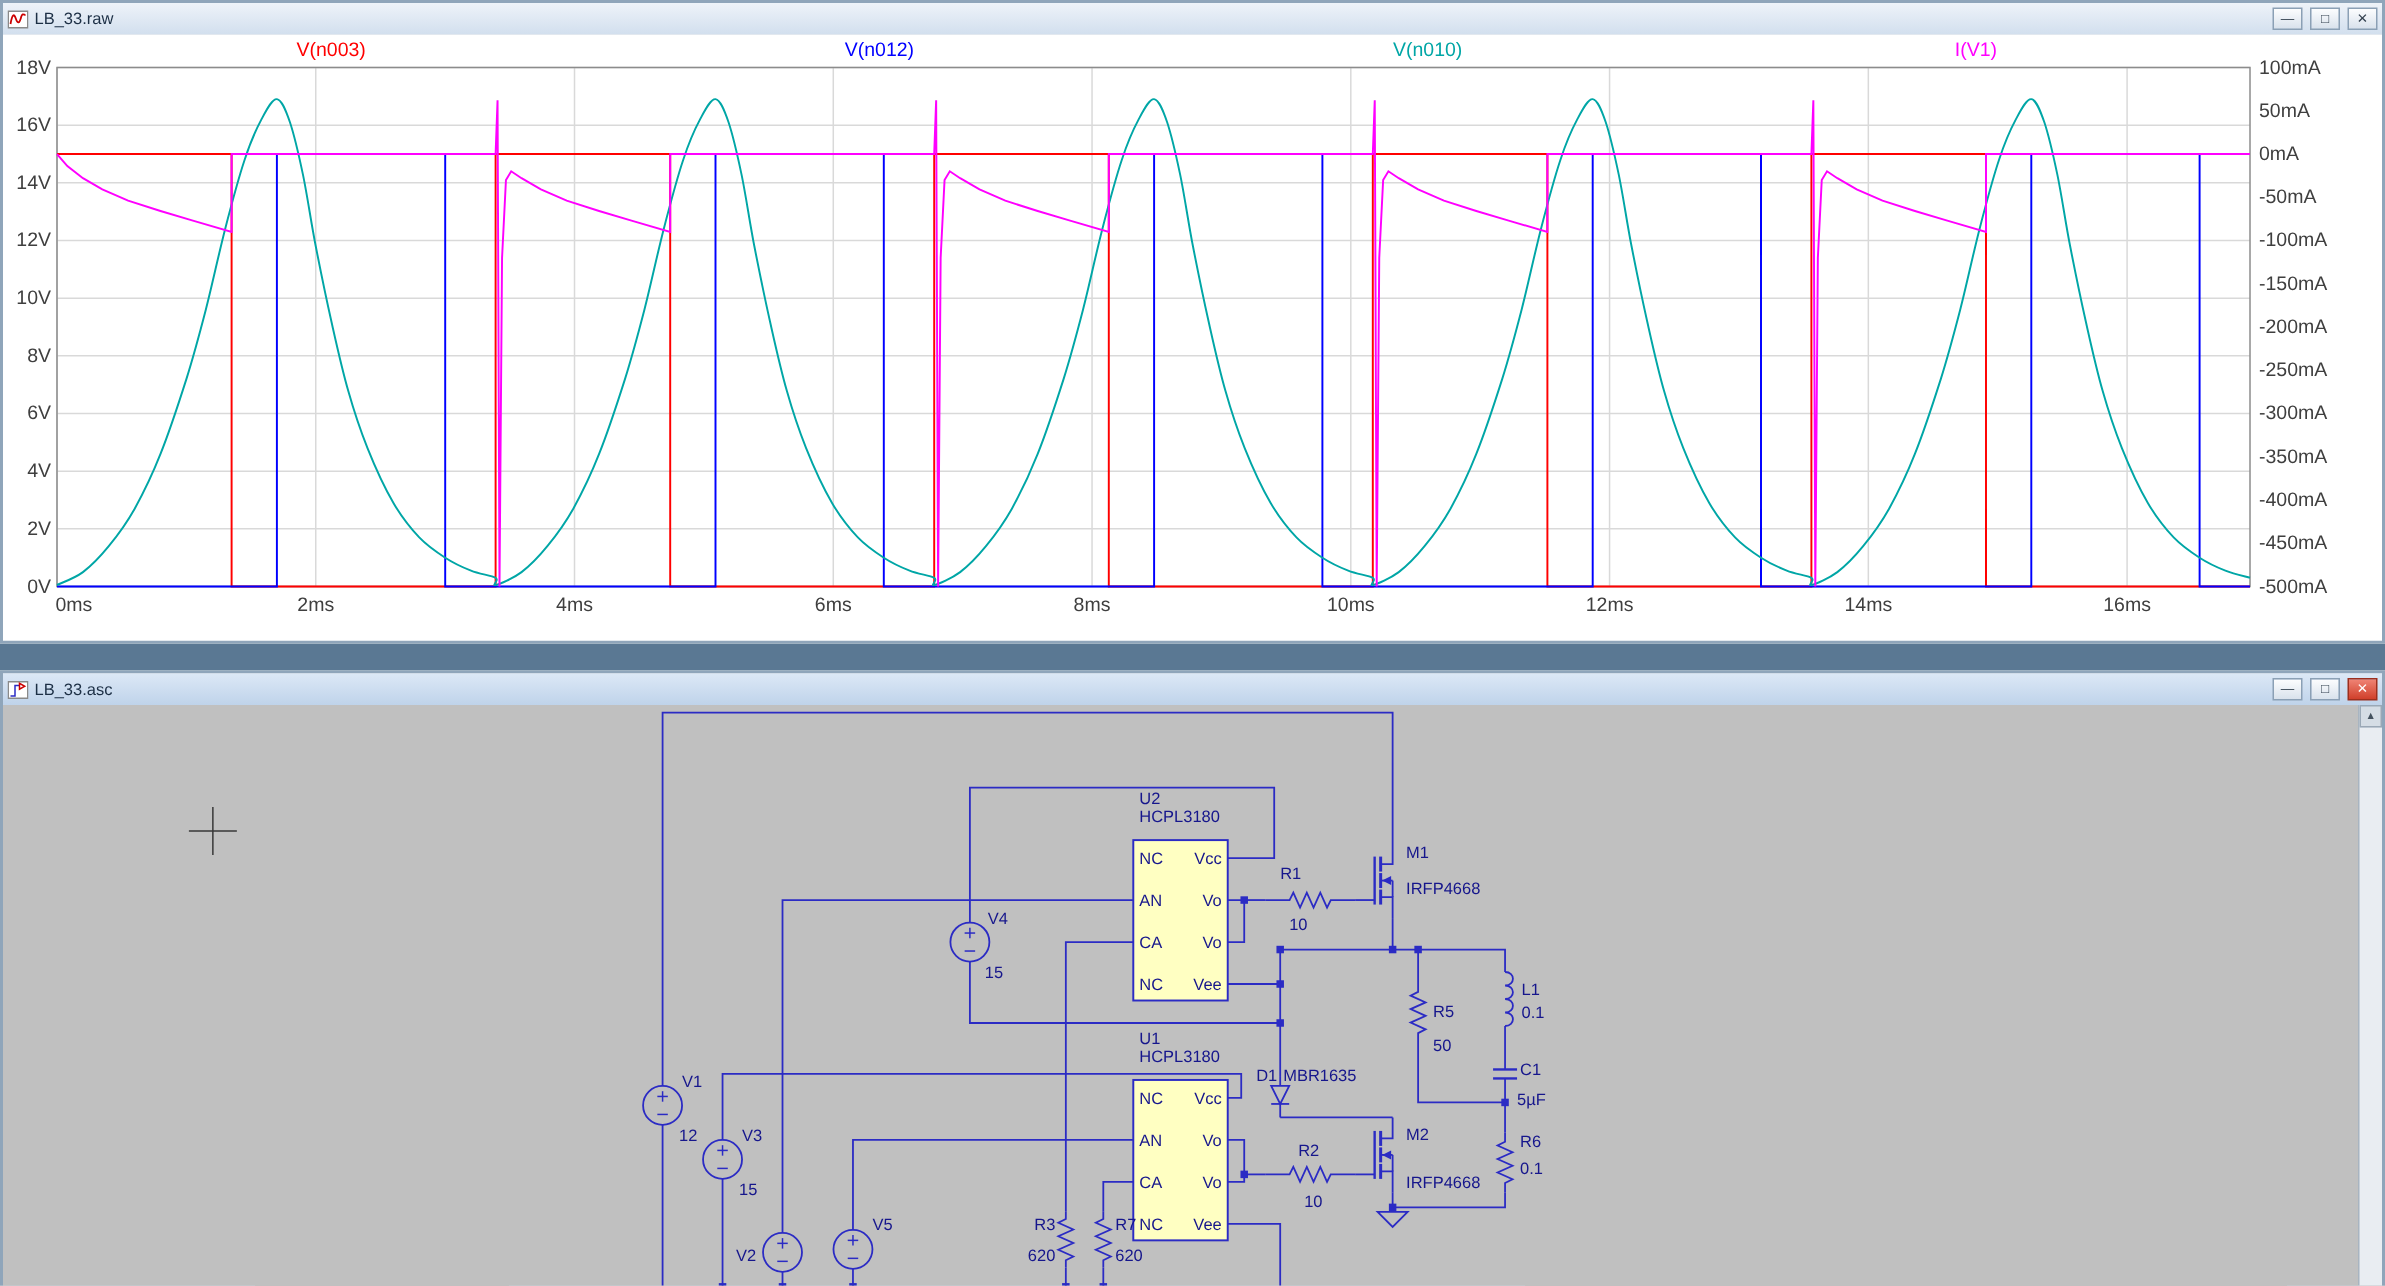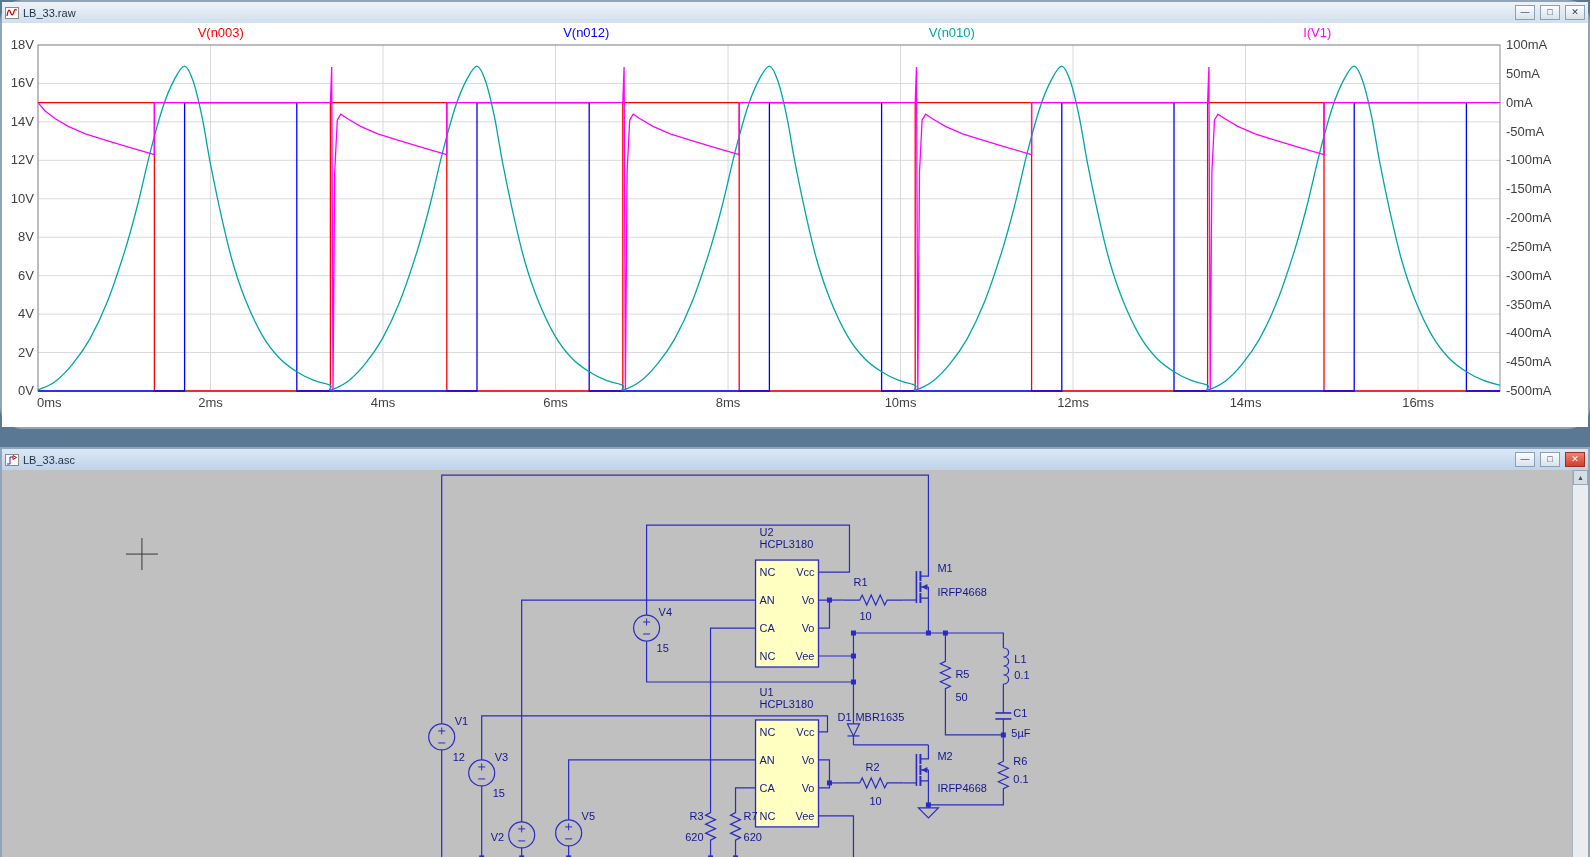--- a/index.html
+++ b/index.html
@@ -2,21 +2,21 @@
 <html><head>
 <meta charset="utf-8">
 <style>
   html,body{margin:0;padding:0;}
   body{
     width:1590px;height:857px;position:relative;overflow:hidden;
     background:#5a7893;
     font-family:"Liberation Sans",sans-serif;
   }
   .window{position:absolute;left:0;width:1590px;border:2px solid #8fa5ba;box-sizing:border-box;background:#fff;}
-  #win-raw{top:0;height:429px;border-radius:22px;}
+  #win-raw{top:0;height:429px;}
   #win-asc{top:447px;height:542px;}
   .titlebar{
     height:21px;display:flex;align-items:center;gap:4px;padding:0 3px;
     background:linear-gradient(#eef3f9,#d2dfee);
     border-bottom:1px solid #9fb2c6;
     font-size:11px;color:#1c2f45;user-select:none;
   }
   #win-asc .titlebar{background:linear-gradient(#dce8f6,#bfd3ea);}
   .ticon{width:14px;height:14px;display:inline-block;}
   .ticon svg{display:block;}

